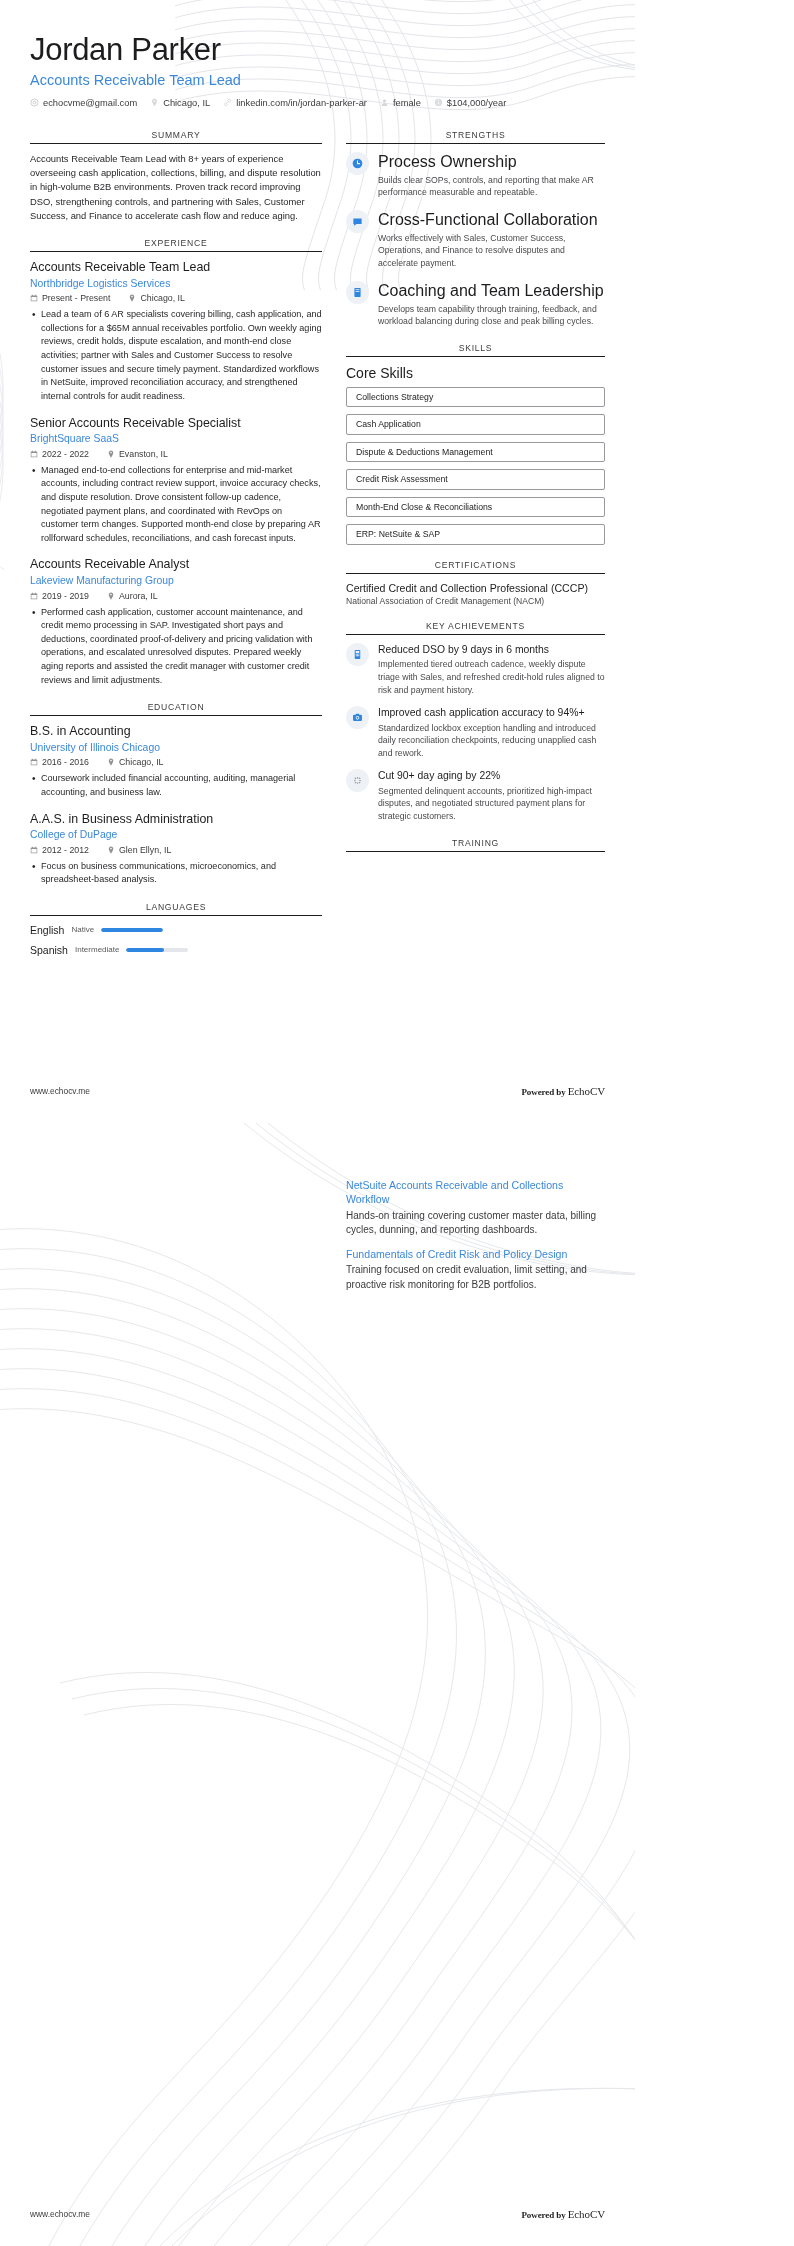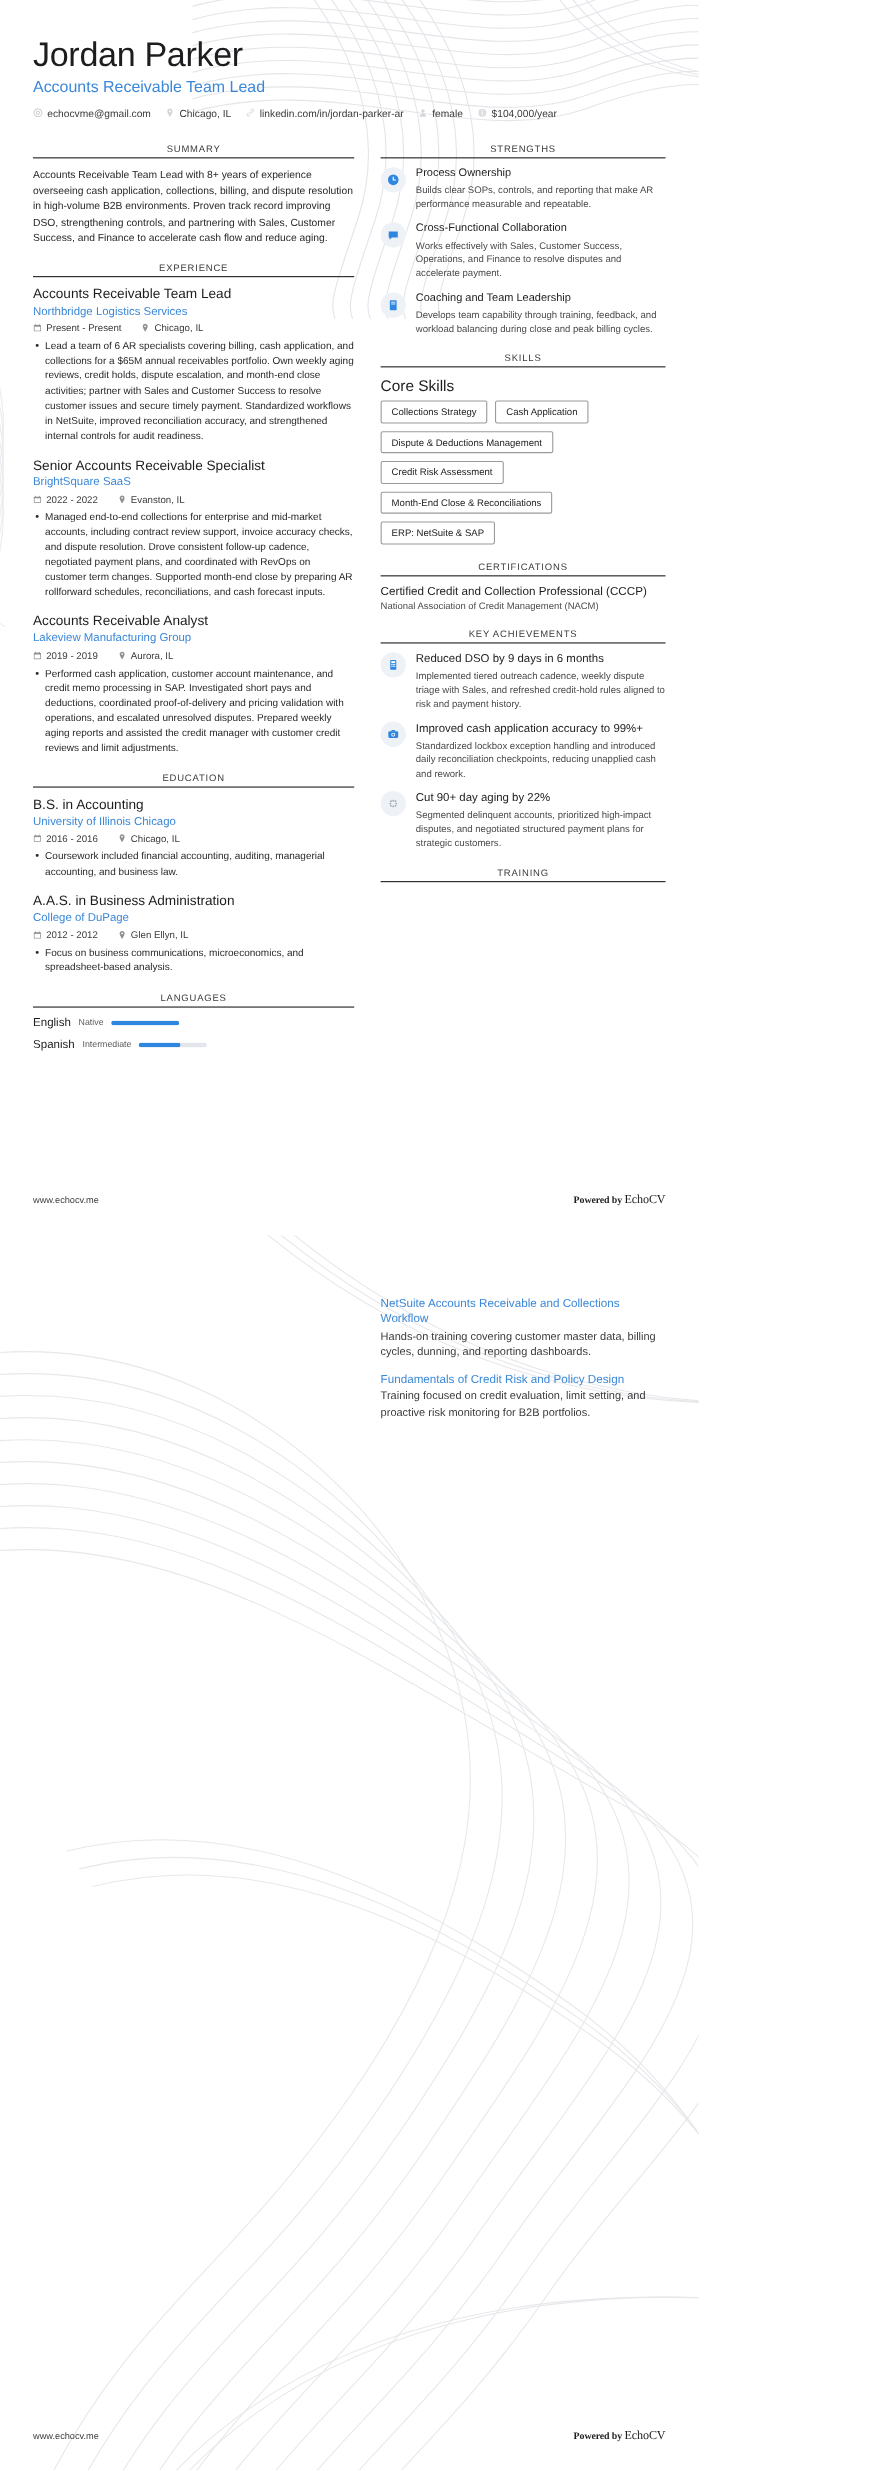--- a/index.html
+++ b/index.html
@@ -149,26 +149,26 @@
 
   
   .strength { display:flex; gap:9px; margin-bottom:11px; }
   .bubble {
     width:23px;height:23px;border-radius:50%;
     background:#eef2f6;flex:0 0 23px;
     display:flex;align-items:center;justify-content:center;
   }
   .bubble svg { width:11px;height:11px; display:block; }
   .strength-body { flex:1 1 auto; }
-  .strength-title { font-size:10px; color:#1d1d1f; line-height:1.25; margin-bottom:2px; }
+  .strength-title { font-size:16px; color:#1d1d1f; line-height:1.25; margin-bottom:2px; }
   .strength-desc { font-size:8.7px; line-height:1.45; color:#4a4a4d; }
 
   
   .skills-group-title { font-size:14px; color:#1d1d1f; margin:0 0 6px 0; }
-  .chips { display:flex; flex-wrap:wrap; gap:7px; }
+  .chips { display:flex; flex-wrap:wrap; gap:7px;flex-direction:column; }
   .chip {
     border:1px solid #9a9a9e;
     border-radius:2px;
     padding:4px 9px;
     font-size:8.7px;
     color:#1d1d1f;
     background:transparent;
     line-height:1.2;
     white-space:nowrap;
   }
@@ -593,21 +593,21 @@
           <div class="ach">
             <span class="bubble">
               <svg viewBox="0 0 16 16">
                   <rect x="1.5" y="4" width="13" height="9" rx="1.8" fill="#2f86e0"></rect>
                   <circle cx="8" cy="8.5" r="2.6" fill="#fff"></circle>
                   <circle cx="8" cy="8.5" r="1.5" fill="#2f86e0"></circle>
                   <rect x="5.5" y="2.4" width="5" height="2" rx=".8" fill="#2f86e0"></rect>
                 </svg>
             </span>
             <div class="ach-body">
-              <div class="ach-title">Improved cash application accuracy to 99%+</div>
+              <div class="ach-title">Improved cash application accuracy to 94%+</div>
               <div class="ach-desc">Standardized lockbox exception handling and introduced daily reconciliation checkpoints, reducing unapplied cash and rework.</div>
             </div>
           </div>
 
           <div class="ach">
             <span class="bubble">
               <svg viewBox="0 0 16 16">
                   <g fill="#9aa6b2">
                     <circle cx="5" cy="5" r="1.2"></circle>
                     <circle cx="8" cy="4.2" r="1.2"></circle>

